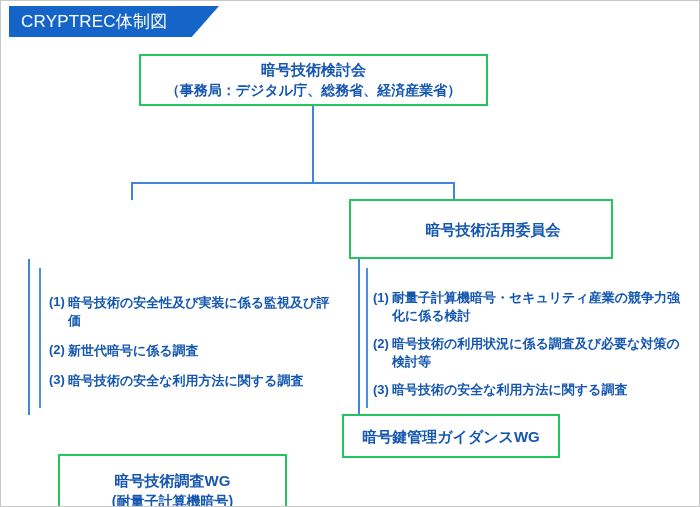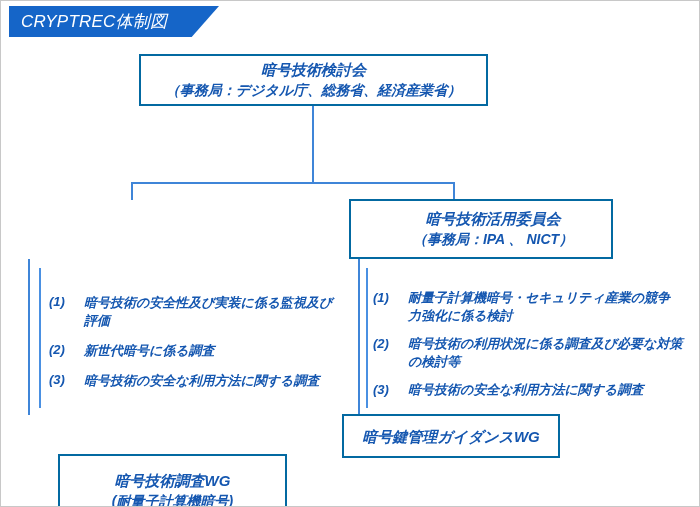--- a/index.html
+++ b/index.html
@@ -11,21 +11,20 @@
     font-family: "Liberation Sans", "DejaVu Sans", sans-serif;
   }
   #canvas {
     position: relative;
     width: 700px;
     height: 507px;
     background: #ffffff;
     border: 1px solid #c8c8c8;
     box-sizing: border-box;
     overflow: hidden;
-    font-style: italic;
   }
 
   
   .banner {
     position: absolute;
     left: 8px;
     top: 5px;
     width: 210px;
     height: 31px;
     background: #1565c8;
@@ -37,21 +36,21 @@
     box-sizing: border-box;
     white-space: nowrap;
     clip-path: polygon(0 0, 100% 0, 87% 100%, 0 100%);
     letter-spacing: 0.2px;
   }
 
   
   .box {
     position: absolute;
     box-sizing: border-box;
-    border: 2px solid #0369a1;
+    border: 2px solid #22c55e;
     background: #ffffff;
     color: #1557b0;
     font-weight: bold;
     text-align: center;
     display: flex;
     flex-direction: column;
     align-items: center;
     justify-content: center;
   }
   .box .line1 { font-size: 15px; line-height: 21px; white-space: nowrap; }
@@ -99,21 +98,21 @@
   }
   .list .item {
     display: flex;
     align-items: flex-start;
   }
   .list .num {
     flex: 0 0 auto;
     white-space: nowrap;
     padding-right: 3px;
   }
-  .list .txt { flex: 1 1 auto; margin-left: 16px; }
+  .list .txt { flex: 1 1 auto; }
 
   #list-left {
     left: 48px;
     top: 293px;
     width: 290px;
     font-size: 13px;
   }
   #list-left .item { margin-bottom: 12px; }
   #list-left .item:last-child { margin-bottom: 0; }
 
@@ -139,21 +138,20 @@
   </div>
 
   <div class="conn v" id="trunk-down"></div>
   <div class="conn h" id="bracket-h"></div>
   <div class="conn v" id="drop-left"></div>
   <div class="conn v" id="drop-right"></div>
 
 
   <div class="box" id="box-util">
     <div class="line1">暗号技術活用委員会</div>
-    <div class="line2">（事務局：IPA 、 NICT）</div>
   </div>
 
   <div class="conn v" id="eval-down"></div>
   <div class="conn v" id="util-down"></div>
 
   <div class="list-rule" id="rule-left"></div>
   <div class="list-rule" id="rule-right"></div>
 
   <div class="list" id="list-left">
     <div class="item">

